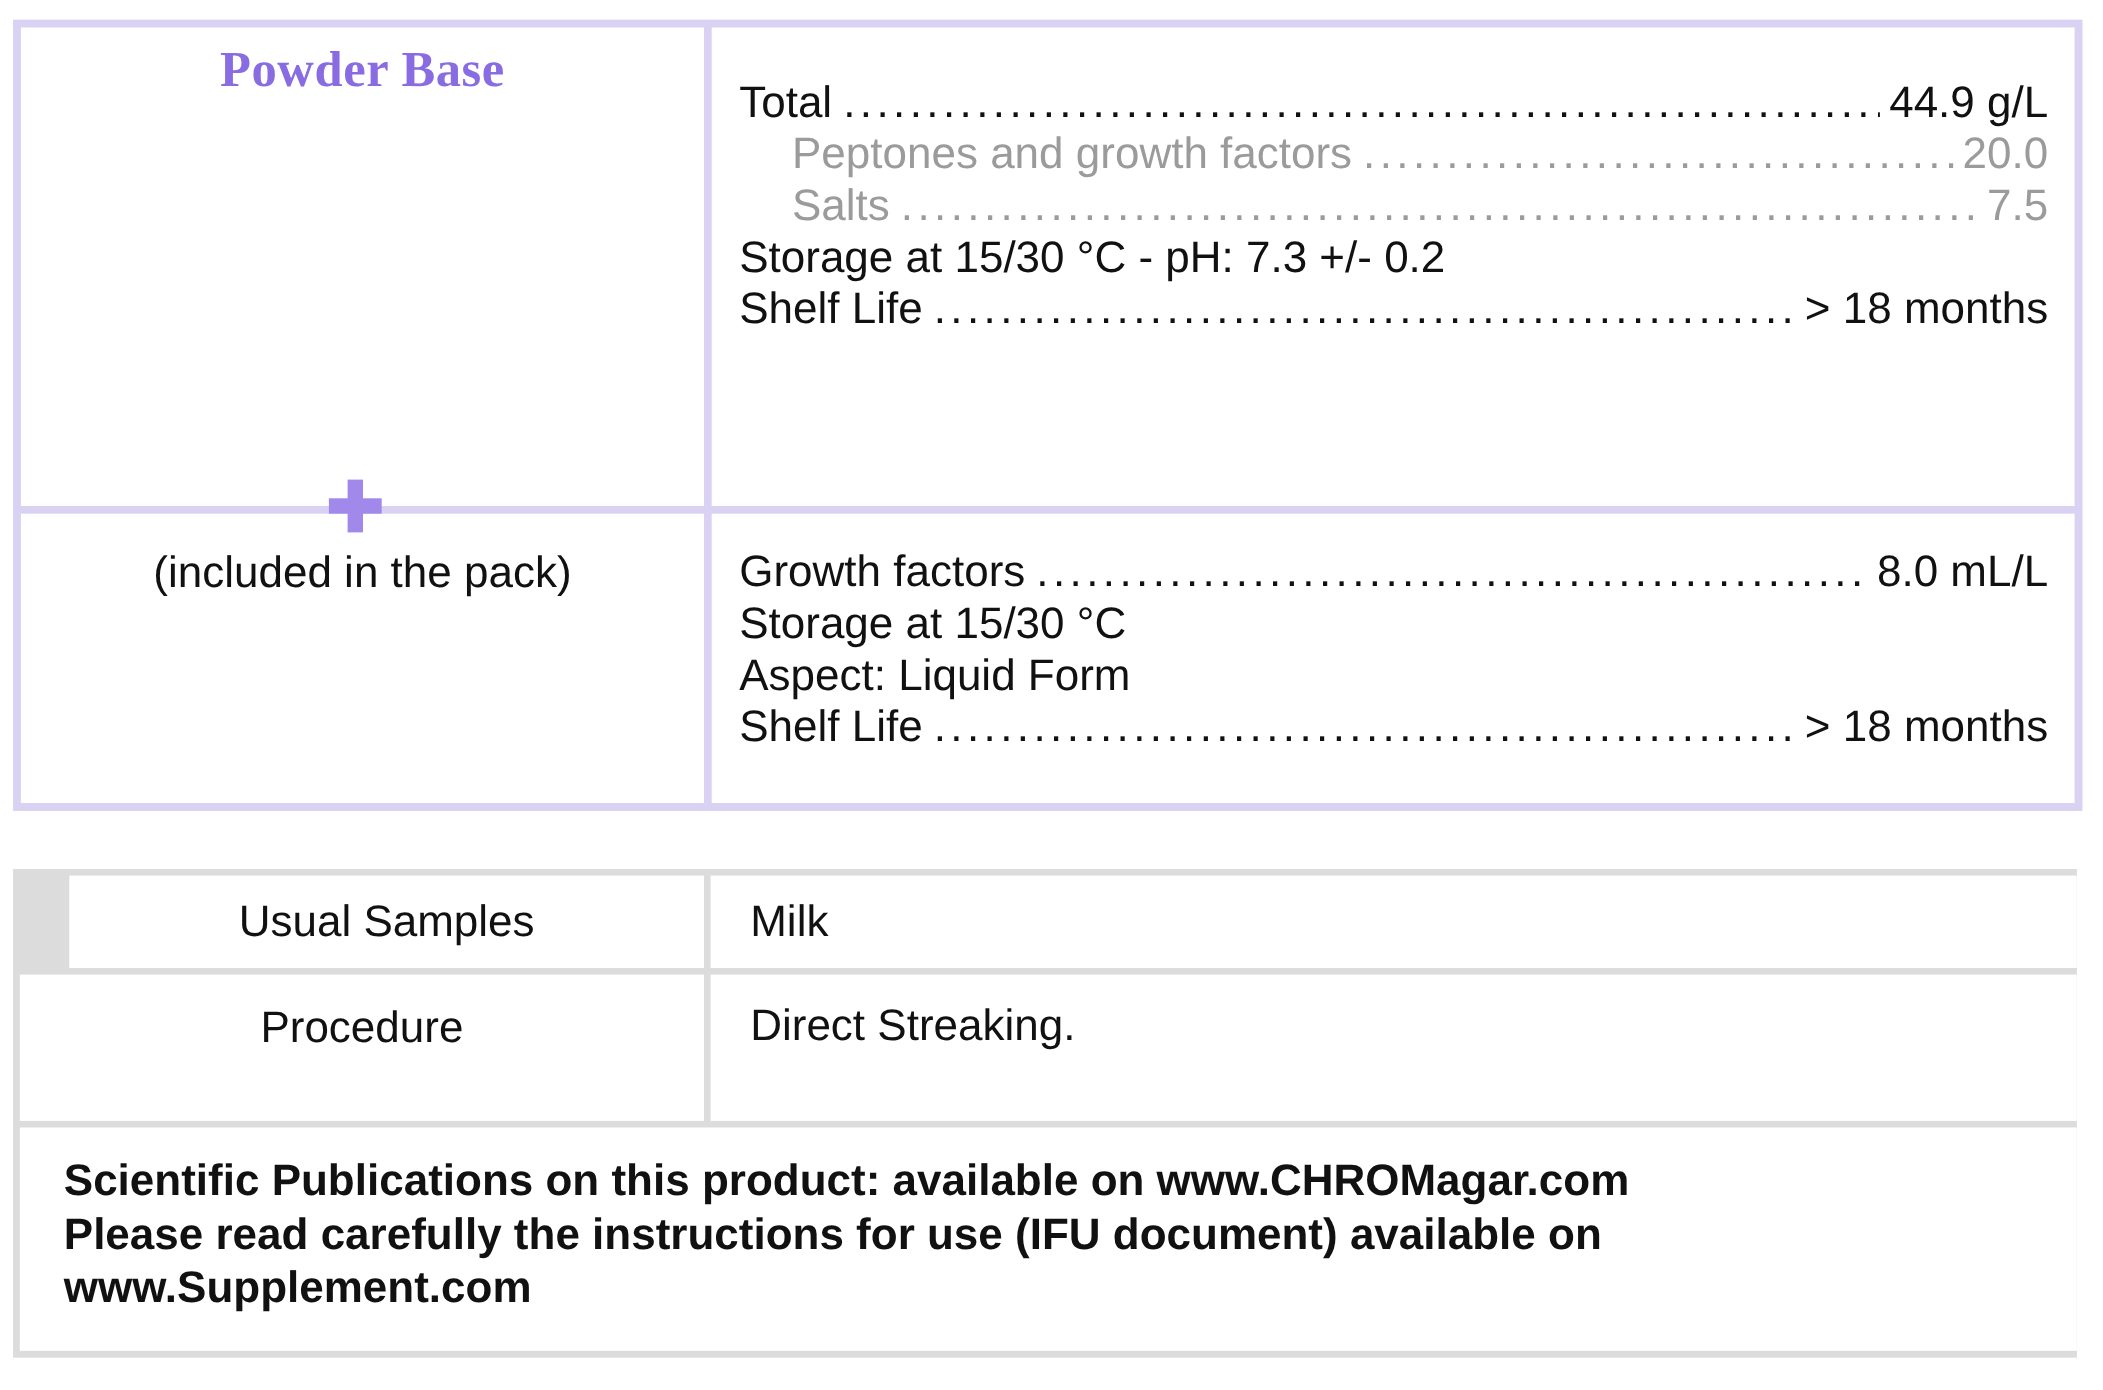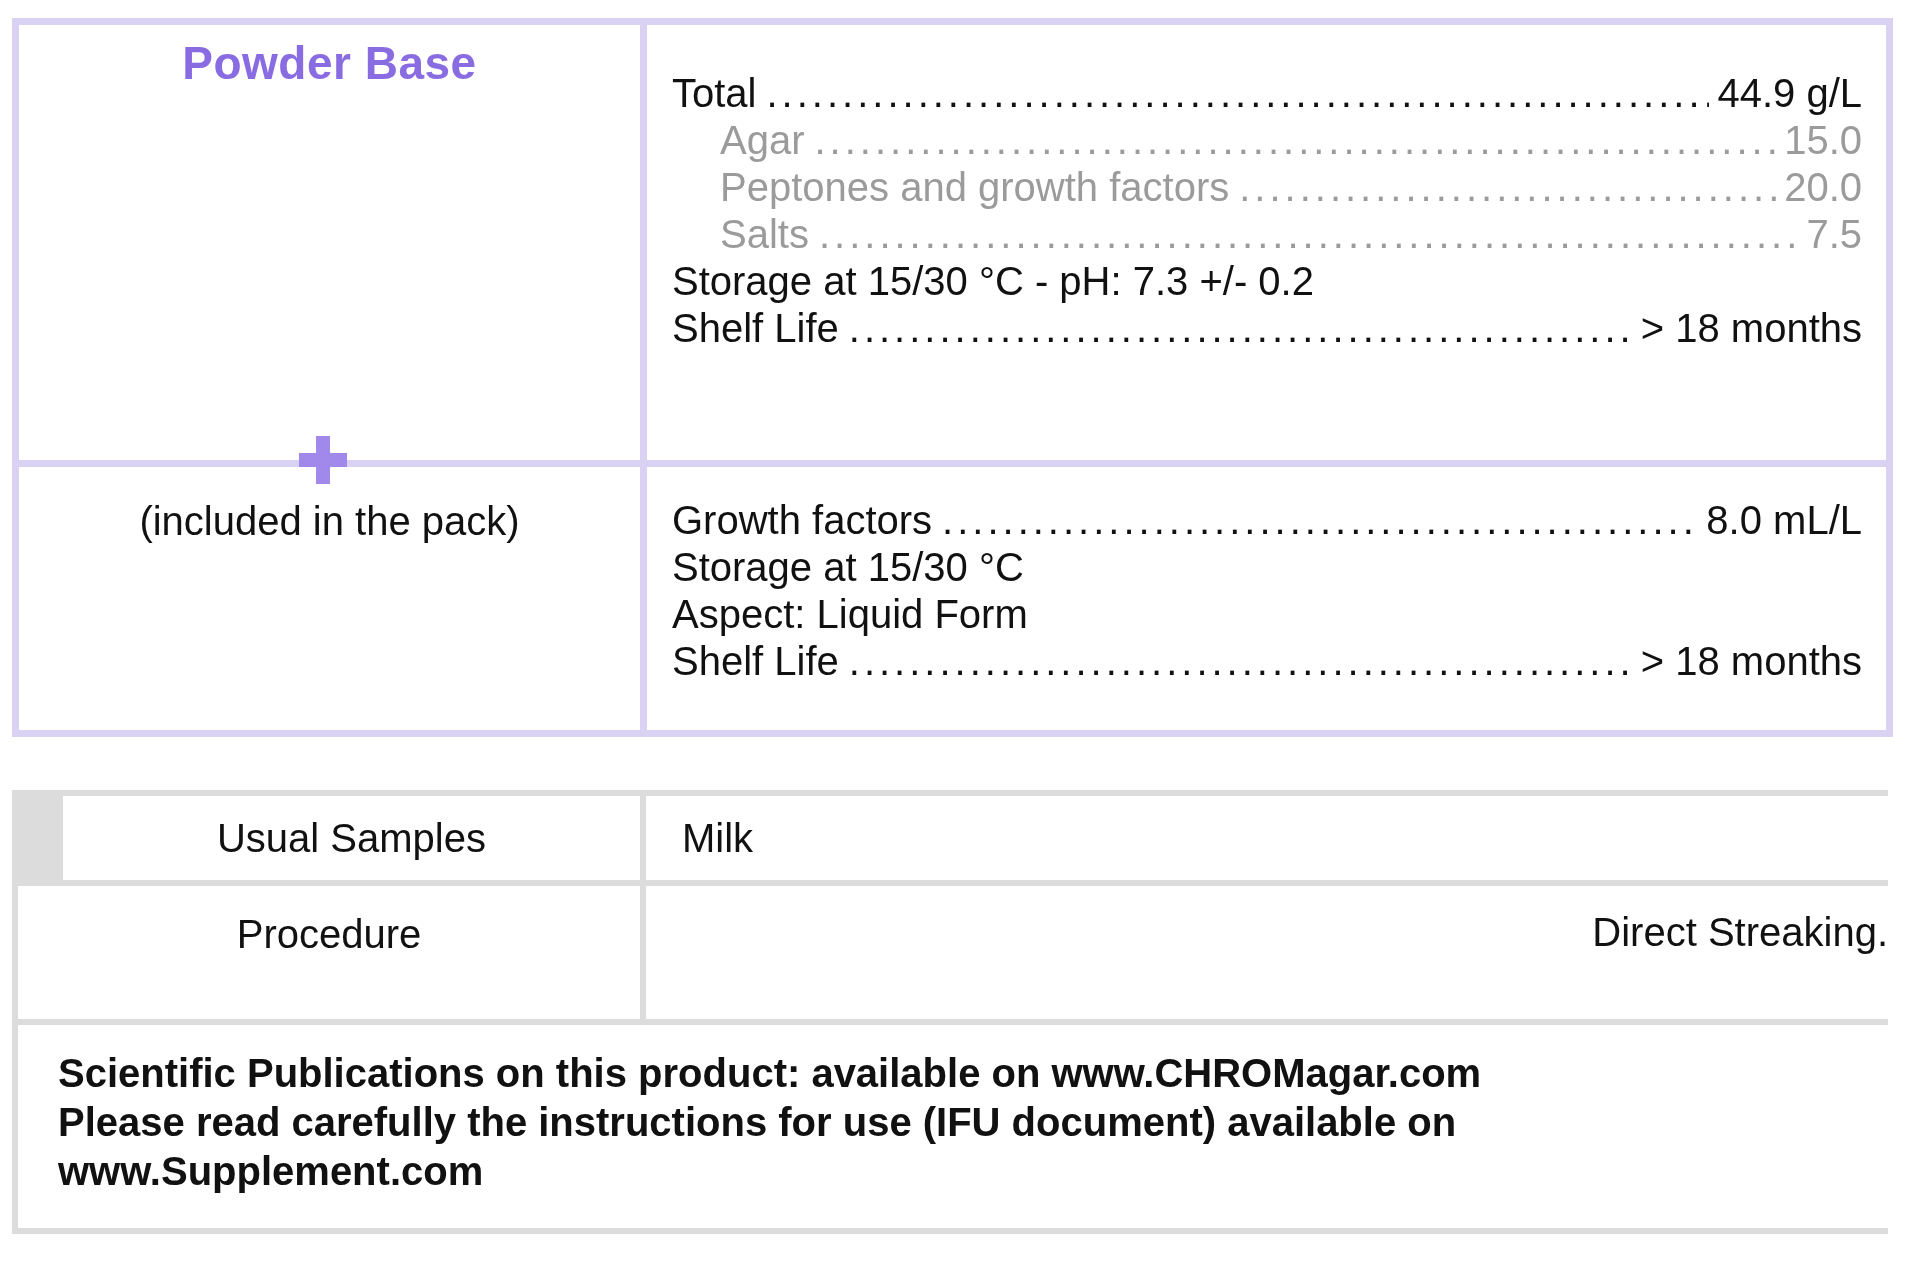--- a/index.html
+++ b/index.html
@@ -27,21 +27,21 @@
     display:grid;
     grid-template-columns:621px 1239px;
     grid-template-rows:435px 263px;
     gap:7px;
   }
   .spec-table .cell{background:#ffffff;}
 
   .cell-powder-label{padding-top:12px;text-align:center;}
   .block-title{
     font-size:46px;font-weight:bold;color:var(--purple);
-    line-height:52px;letter-spacing:0.5px;
+    line-height:52px;letter-spacing:0.5px;font-family:Liberation Serif, serif;
   }
   .cell-supplement-label{padding-top:30px;text-align:center;}
   .block-subtitle{font-size:40px;color:var(--ink);line-height:48px;}
 
   .lines{font-size:40px;line-height:47px;}
   .cell-powder-content .lines{padding:13px 24px 0 25px;margin-top:32px;}
   .cell-supplement-content .lines{padding:30px 24px 0 25px;}
   .line{display:flex;align-items:baseline;}
   .line.indent{padding-left:48px;}
   .line.muted{color:var(--muted);}
@@ -69,44 +69,39 @@
     display:grid;
     grid-template-columns:622px 1242px;
     grid-template-rows:84px 133px 203px;
     gap:6px;
     font-size:40px;
   }
   .info-table > div{background:#ffffff;}
   .it-label{display:flex;justify-content:center;color:var(--ink);}
   .it-label.center{align-items:center;margin-left:45px;}
   .it-label.top{align-items:flex-start;padding-top:26px;}
-  .it-value{padding-left:36px;text-align:right;}
+  .it-value{padding-left:36px;}
   .it-value.single{display:flex;align-items:center;}
   .it-value.multi{padding-top:17px;line-height:58px;}
   .it-footer{grid-column:1 / -1;padding:24px 40px 0 40px;line-height:49px;font-weight:bold;}
 </style>
 </head>
 <body>
 
 <div class="spec-table">
   <div class="cell cell-powder-label">
     <div class="block-title">Powder Base</div>
   </div>
 
   <div class="cell cell-powder-content">
     <div class="lines">
         <div class="line">
           <span class="lab">Total</span>
           <span class="dots"></span>
           <span class="val">44.9 g/L</span>
-        </div>
-        <div class="line muted indent">
-          <span class="lab">Agar</span>
-          <span class="dots"></span>
-          <span class="val">15.0</span>
         </div>
         <div class="line muted indent">
           <span class="lab">Peptones and growth factors</span>
           <span class="dots"></span>
           <span class="val">20.0</span>
         </div>
         <div class="line muted indent">
           <span class="lab">Salts</span>
           <span class="dots"></span>
           <span class="val">7.5</span>

